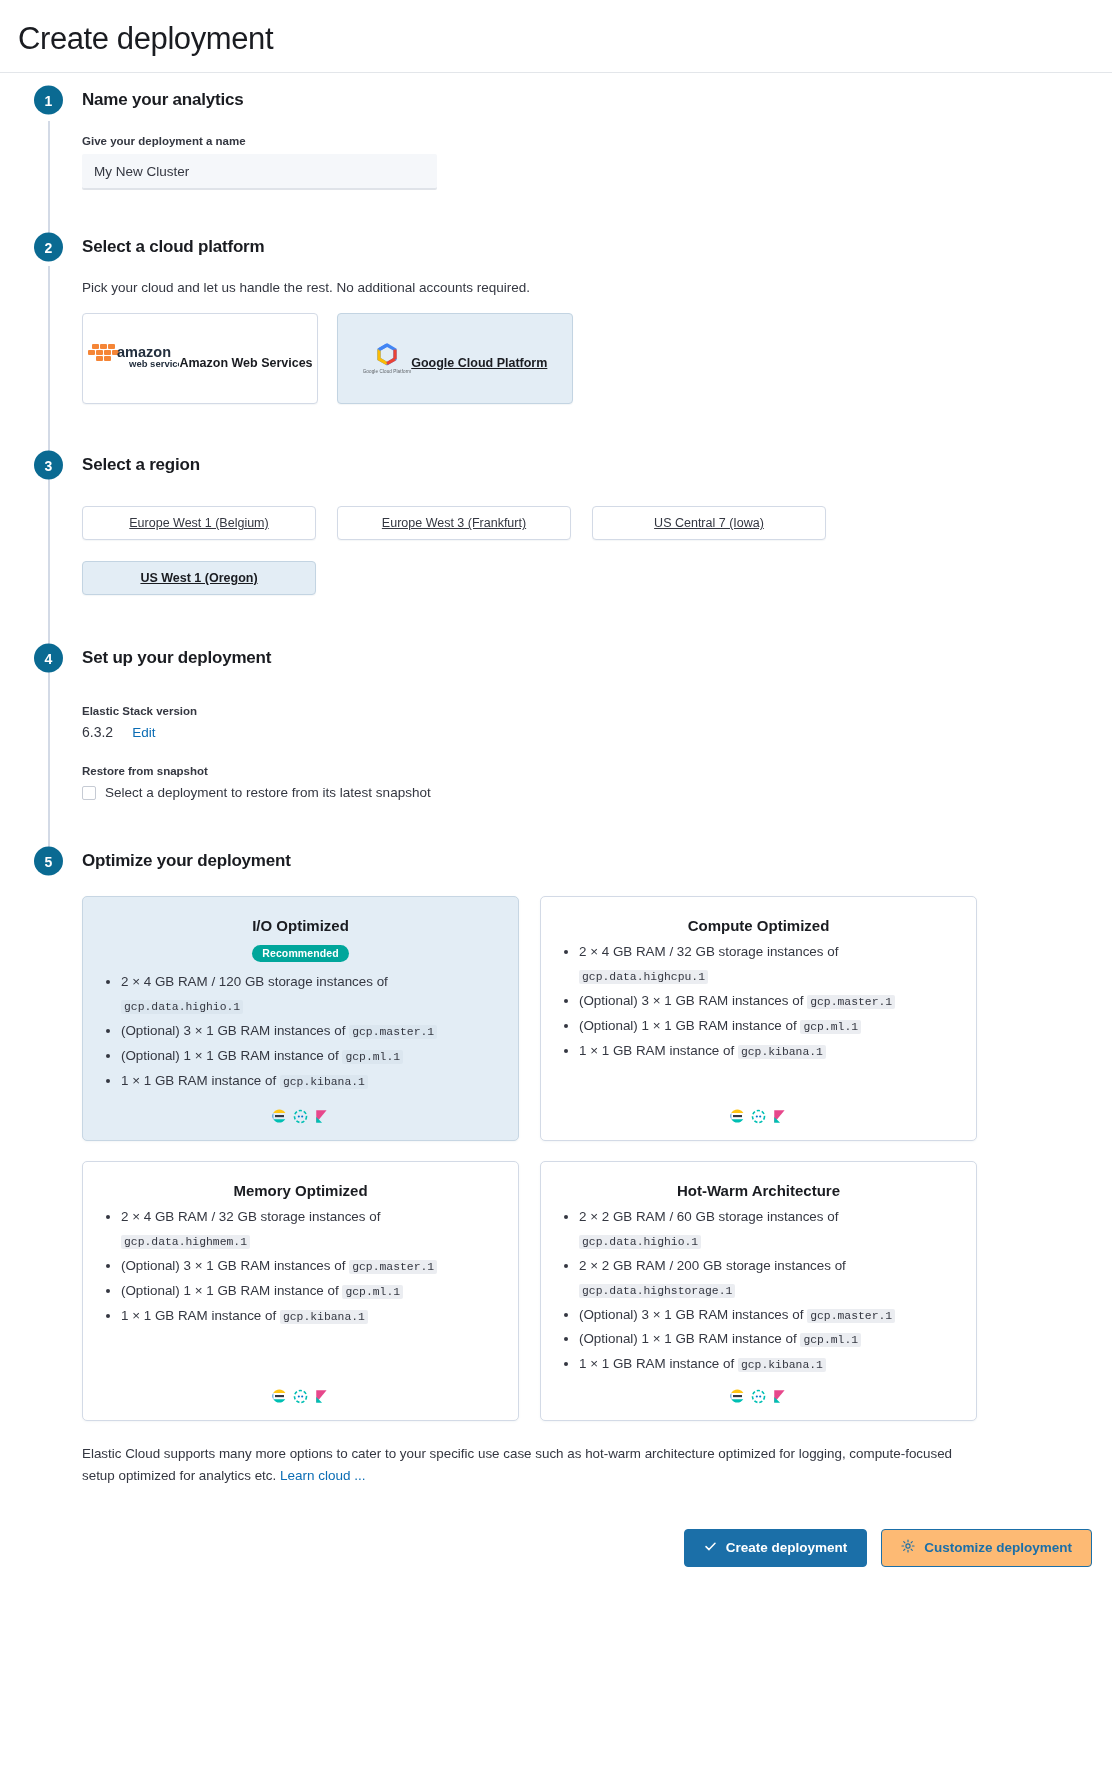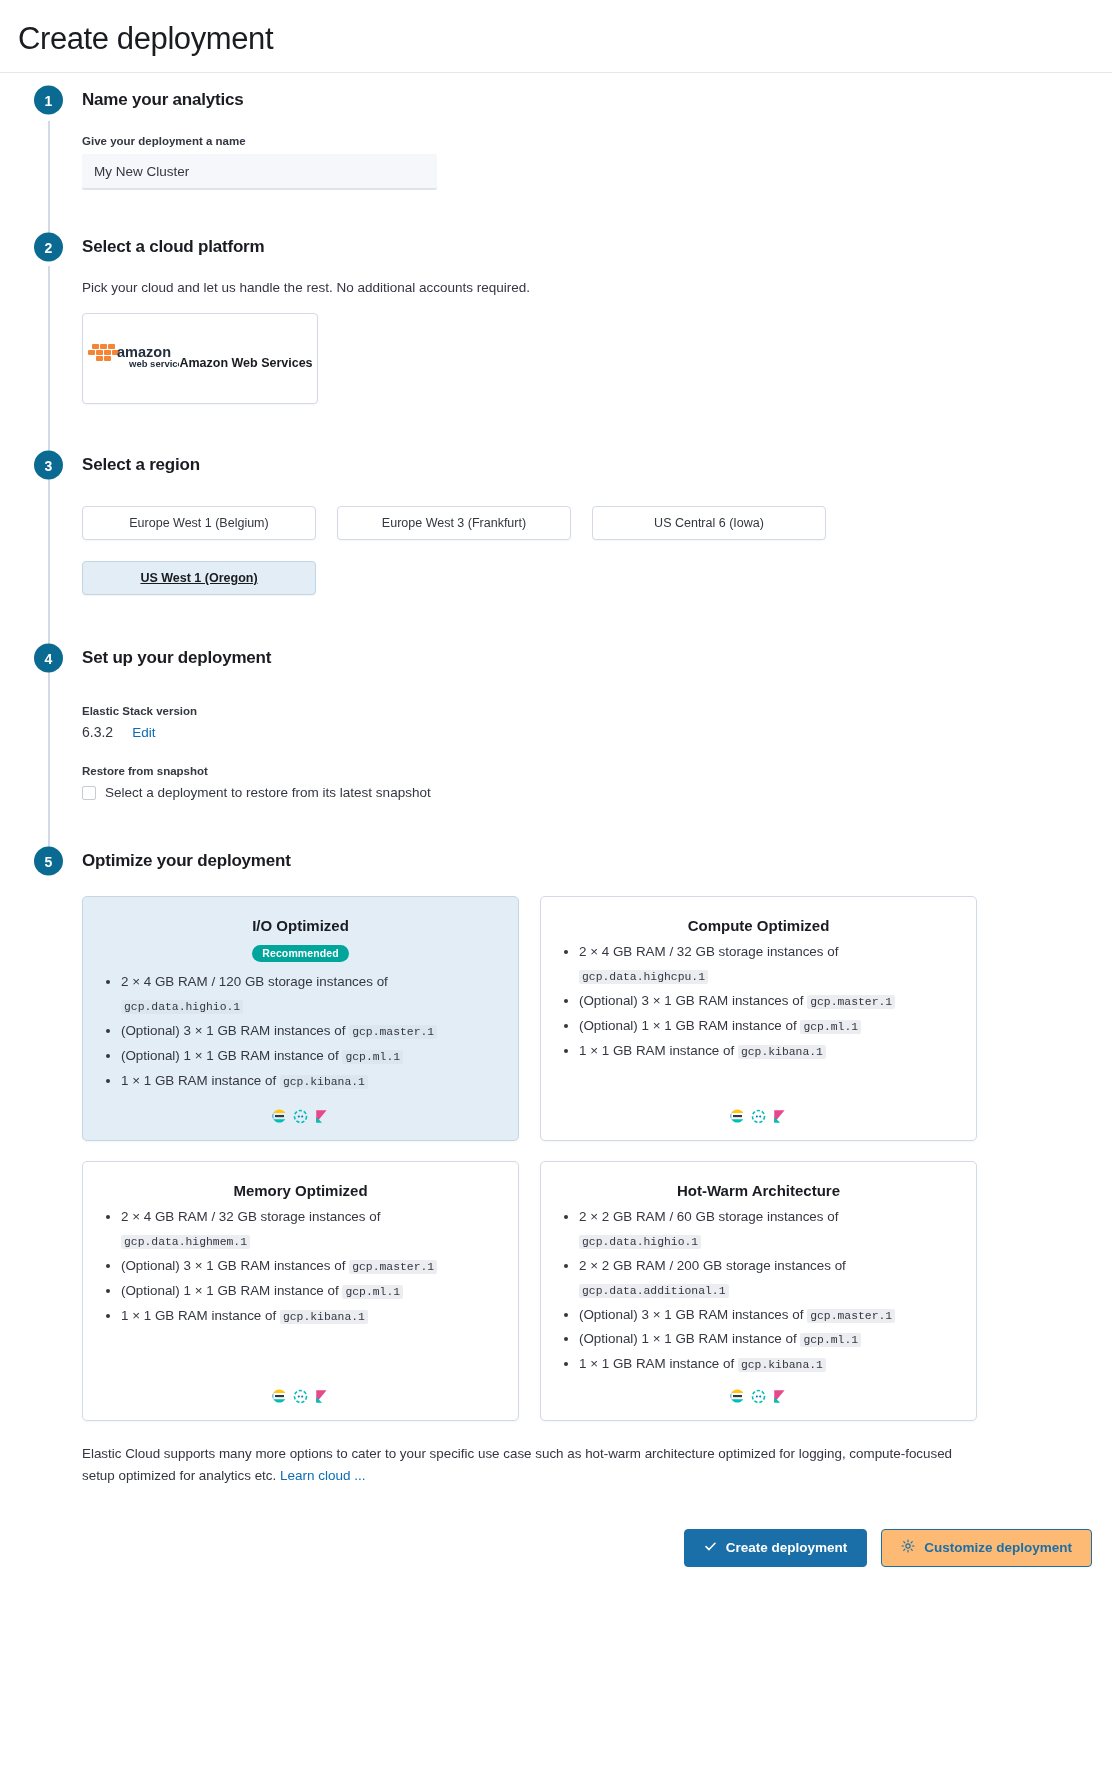--- a/index.html
+++ b/index.html
@@ -147,20 +147,21 @@
     width: 234px;
     height: 34px;
     border: 1px solid #d3dae6;
     border-radius: 4px;
     background: #fff;
     font-family: "Liberation Sans", sans-serif;
     font-size: 12.5px;
     color: #343741;
     cursor: pointer;
     box-shadow: 0 1px 1px rgba(152,162,179,.10);
+    text-decoration: underline;
   }
   .region-btn.selected {
     background: #e3edf5;
     border-color: #c3d4e2;
     font-weight: 700;
     text-decoration: underline;
     color: #1a1c21;
   }
 
   
@@ -335,38 +336,51 @@
                   <rect x="9" y="14" width="7" height="5" rx="1"></rect>
                   <rect x="17" y="14" width="7" height="5" rx="1"></rect>
                 </g>
                 <text x="30" y="15" font-family="Liberation Sans, sans-serif" font-size="14.5" font-weight="bold" fill="#232f3e">amazon</text>
                 <text x="42" y="25" font-family="Liberation Sans, sans-serif" font-size="9.5" font-weight="bold" fill="#232f3e">web services</text>
               </svg>
             </div>
             <div class="platform-name">Amazon Web Services</div>
           </div>
 
+          <div class="platform-card selected">
+            <div class="platform-logo gcp-logo">
+              <svg width="26" height="24" viewBox="0 0 26 24" aria-hidden="true">
+                <path d="M13 2 L21 6.6 L21 16 L13 20.6 L5 16 L5 6.6 Z" fill="none" stroke="#4285f4" stroke-width="3.2"></path>
+                <path d="M13 20.6 L5 16 L5 6.6" fill="none" stroke="#fbbc05" stroke-width="3.2"></path>
+                <path d="M21 16 L13 20.6" fill="none" stroke="#ea4335" stroke-width="3.2"></path>
+                <path d="M21 6.6 L21 16" fill="none" stroke="#ea4335" stroke-width="3.2"></path>
+                <path d="M5 6.6 L13 2" fill="none" stroke="#4285f4" stroke-width="3.2"></path>
+              </svg>
+              <div class="gcp-caption">Google Cloud Platform</div>
+            </div>
+            <div class="platform-name">Google Cloud Platform</div>
+          </div>
 
         </div>
         <div style="height:26px"></div>
       </div>
     </div>
 
     <div class="step">
       <div class="step-head">
         <div class="step-num">3</div>
         <div class="step-title">Select a region</div>
       </div>
       <div class="step-body">
         <div class="step-rail"></div>
         <div style="height:14px"></div>
         <div class="region-grid">
           <button class="region-btn">Europe West 1 (Belgium)</button>
           <button class="region-btn">Europe West 3 (Frankfurt)</button>
-          <button class="region-btn">US Central 6 (Iowa)</button>
+          <button class="region-btn">US Central 7 (Iowa)</button>
           <button class="region-btn selected">US West 1 (Oregon)</button>
         </div>
         <div style="height:28px"></div>
       </div>
     </div>
 
     <div class="step">
       <div class="step-head">
         <div class="step-num">4</div>
         <div class="step-title">Set up your deployment</div>
@@ -479,21 +493,21 @@
                     <path d="M2.4 1.2 L13.4 1.2 L2.4 14.6 Z" fill="#e7478b"></path>
                     <path d="M2.4 8.6 L2.4 14.6 L8.6 14.6 Z" fill="#00bfb3"></path>
                   </svg></span>
               </div>
           </div>
 
           <div class="opt-card">
             <div class="opt-title">Hot-Warm Architecture</div>
             <ul class="opt-list">
                 <li>2 × 2 GB RAM / 60 GB storage instances of <code>gcp.data.highio.1</code></li>
-                <li>2 × 2 GB RAM / 200 GB storage instances of <code>gcp.data.additional.1</code></li>
+                <li>2 × 2 GB RAM / 200 GB storage instances of <code>gcp.data.highstorage.1</code></li>
                 <li>(Optional) 3 × 1 GB RAM instances of <code>gcp.master.1</code></li>
                 <li>(Optional) 1 × 1 GB RAM instance of <code>gcp.ml.1</code></li>
                 <li>1 × 1 GB RAM instance of <code>gcp.kibana.1</code></li>
               </ul>
             <div class="prod-icons">
                 <span style="line-height: 0;"><svg width="15" height="15" viewBox="0 0 16 16" aria-hidden="true">
                     <path d="M1.3 4.2A7.6 7.6 0 0 1 14.3 4.2Z" fill="#fec514"></path>
                     <rect x="3.2" y="6.4" width="9.6" height="2.3" fill="#343741"></rect>
                     <path d="M1.4 11A7.6 7.6 0 0 0 14.2 11Z" fill="#00bfb3"></path>
                     <path d="M1.3 4.2A7.6 7.6 0 0 0 1.4 11Z" fill="#0077cc"></path>

